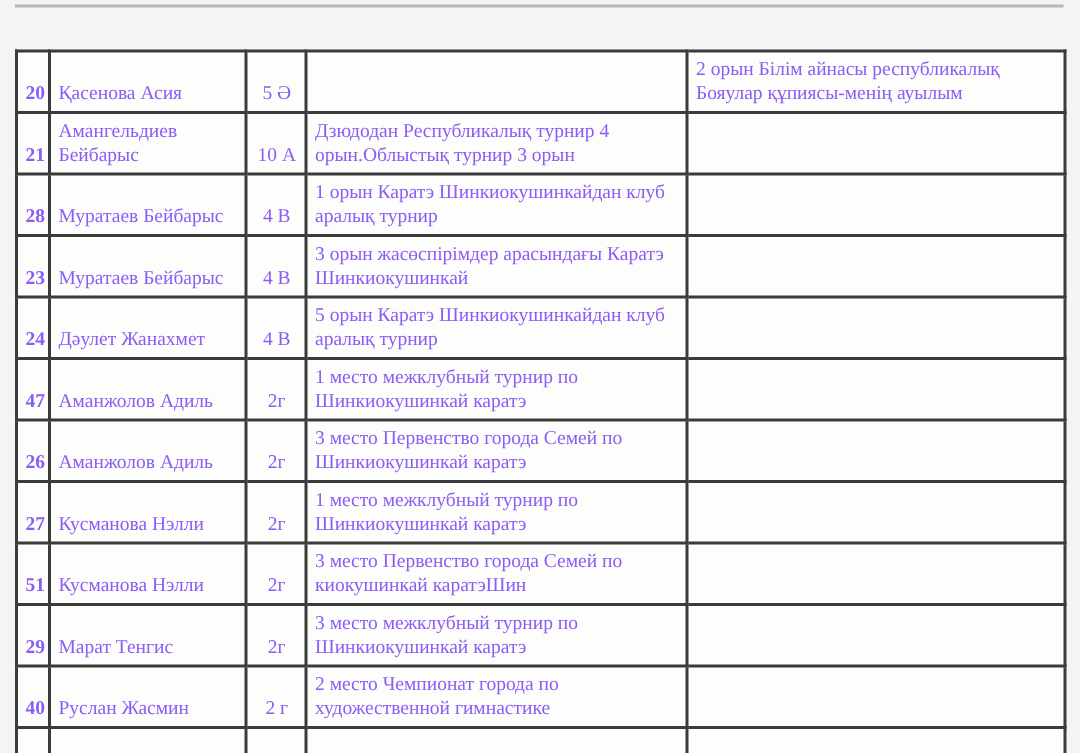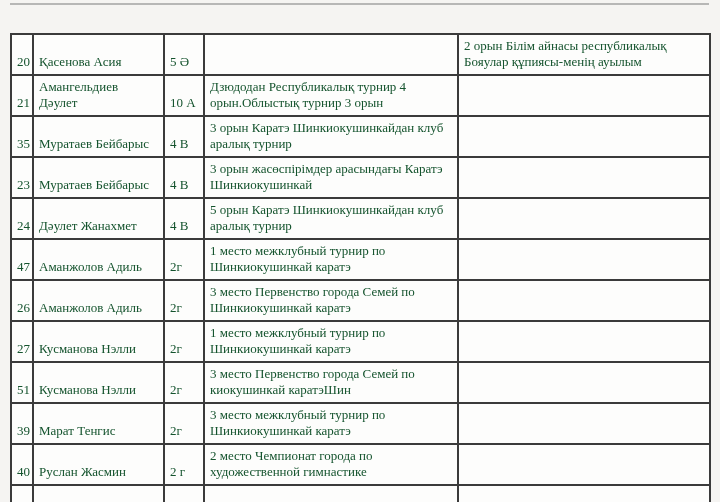--- a/index.html
+++ b/index.html
@@ -35,25 +35,25 @@
     background: #fdfdfc;
   }
   table.doc-table td {
     border: 2px solid #3b3b3b;
     vertical-align: bottom;
     font-size: 13px;
     line-height: 15.5px;
     padding: 3px 4px 5px 5px;
     white-space: pre-line;
     overflow: hidden;
-    color: #14532d;
+    color: #8b5cf6;
   }
   table.doc-table tr { height: 37.4px; }
-  td.c-no { text-align: center; padding-left: 1px; padding-right: 1px; }
-  td.c-grade { padding-left: 6px; }
+  td.c-no { text-align: center; padding-left: 1px; padding-right: 1px; font-weight: bold; }
+  td.c-grade { padding-left: 6px; text-align: center; }
 </style>
 </head>
 <body>
 
 <div class="page">
   <div class="top-remnant"></div>
 
   <table class="doc-table">
     <colgroup>
       <col style="width:22px">
@@ -67,31 +67,31 @@
         <td class="c-no">20</td>
         <td>Қасенова Асия</td>
         <td class="c-grade">5 Ә</td>
         <td></td>
         <td>2 орын Білім айнасы республикалық
 Бояулар құпиясы-менің ауылым</td>
       </tr>
       <tr>
         <td class="c-no">21</td>
         <td>Амангельдиев
-Дәулет</td>
+Бейбарыс</td>
         <td class="c-grade">10 А</td>
         <td>Дзюдодан Республикалық турнир 4
 орын.Облыстық турнир 3 орын</td>
         <td></td>
       </tr>
       <tr>
-        <td class="c-no">35</td>
+        <td class="c-no">28</td>
         <td>Муратаев Бейбарыс</td>
         <td class="c-grade">4 В</td>
-        <td>3 орын Каратэ Шинкиокушинкайдан клуб
+        <td>1 орын Каратэ Шинкиокушинкайдан клуб
 аралық турнир</td>
         <td></td>
       </tr>
       <tr>
         <td class="c-no">23</td>
         <td>Муратаев Бейбарыс</td>
         <td class="c-grade">4 В</td>
         <td>3 орын жасөспірімдер арасындағы Каратэ
 Шинкиокушинкай</td>
         <td></td>
@@ -130,21 +130,21 @@
       </tr>
       <tr>
         <td class="c-no">51</td>
         <td>Кусманова Нэлли</td>
         <td class="c-grade">2г</td>
         <td>3 место Первенство города Семей по
 киокушинкай каратэШин</td>
         <td></td>
       </tr>
       <tr>
-        <td class="c-no">39</td>
+        <td class="c-no">29</td>
         <td>Марат Тенгис</td>
         <td class="c-grade">2г</td>
         <td>3 место межклубный турнир по
 Шинкиокушинкай каратэ</td>
         <td></td>
       </tr>
       <tr>
         <td class="c-no">40</td>
         <td>Руслан Жасмин</td>
         <td class="c-grade">2 г</td>

